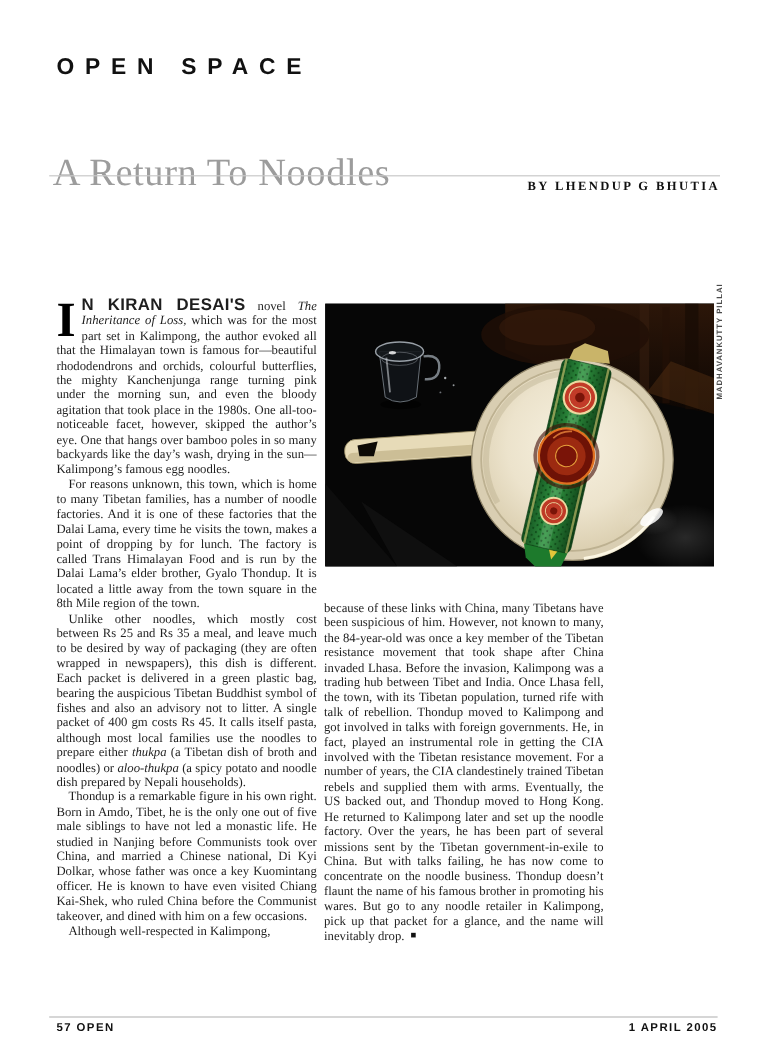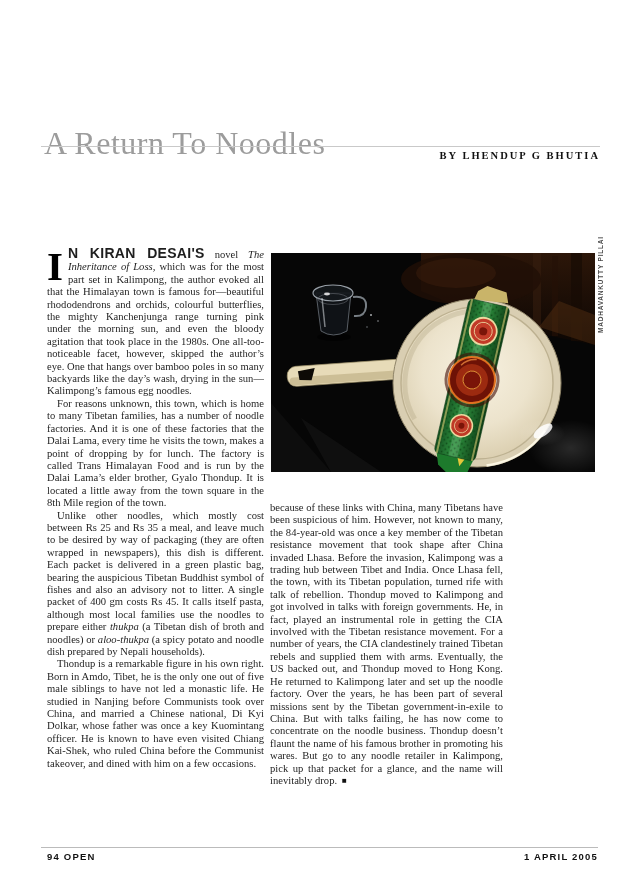--- a/index.html
+++ b/index.html
@@ -88,20 +88,21 @@
     position:absolute;right:42px;top:851px;
     font-family:"Liberation Sans", sans-serif;
     font-weight:bold;font-size:9.5px;letter-spacing:1.2px;color:#111;
   }
 </style>
 </head>
 <body>
 
 <div class="page">
 
+  <div class="section-head">OPEN SPACE</div>
 
   <h1 class="article-title">A Return To Noodles</h1>
   <div class="title-rule"></div>
   <div class="byline">BY LHENDUP G BHUTIA</div>
 
   <div class="photo">
     <svg viewBox="0 0 324 219" xmlns="http://www.w3.org/2000/svg">
       <defs>
         <radialGradient id="panIn" cx="50%" cy="42%" r="65%">
           <stop offset="0%" stop-color="#f7f1e0"></stop>
@@ -196,23 +197,24 @@
       </g>
     </svg>
   </div>
   <div class="photo-credit">MADHAVANKUTTY PILLAI</div>
 
   <div class="col col-left">
     <p class="para first"><span class="dropcap">I</span><span class="leadin">N KIRAN DESAI'S</span><span> novel </span><span class="it">The Inheritance of Loss,</span><span> which was for the most part set in Kalimpong, the author evoked all that the Himalayan town is famous for—beautiful rhododendrons and orchids, colourful butterflies, the mighty Kanchenjunga range turning pink under the morning sun, and even the bloody agitation that took place in the 1980s. One all-too-noticeable facet, however, skipped the author’s eye. One that hangs over bamboo poles in so many backyards like the day’s wash, drying in the sun—Kalimpong’s famous egg noodles.</span></p>
     <p class="para">For reasons unknown, this town, which is home to many Tibetan families, has a number of noodle factories. And it is one of these factories that the Dalai Lama, every time he visits the town, makes a point of dropping by for lunch. The factory is called Trans Himalayan Food and is run by the Dalai Lama’s elder brother, Gyalo Thondup. It is located a little away from the town square in the 8th Mile region of the town.</p>
     <p class="para"><span>Unlike other noodles, which mostly cost between Rs 25 and Rs 35 a meal, and leave much to be desired by way of packaging (they are often wrapped in newspapers), this dish is different. Each packet is delivered in a green plastic bag, bearing the auspicious Tibetan Buddhist symbol of fishes and also an advisory not to litter. A single packet of 400 gm costs Rs 45. It calls itself pasta, although most local families use the noodles to prepare either </span><span class="it">thukpa</span><span> (a Tibetan dish of broth and noodles) or </span><span class="it">aloo-thukpa</span><span> (a spicy potato and noodle dish prepared by Nepali households).</span></p>
     <p class="para">Thondup is a remarkable figure in his own right. Born in Amdo, Tibet, he is the only one out of five male siblings to have not led a monastic life. He studied in Nanjing before Communists took over China, and married a Chinese national, Di Kyi Dolkar, whose father was once a key Kuomintang officer. He is known to have even visited Chiang Kai-Shek, who ruled China before the Communist takeover, and dined with him on a few occasions.</p>
+    <p class="para">Although well-respected in Kalimpong,</p>
   </div>
 
   <div class="col col-right">
     <p class="para first"><span>because of these links with China, many Tibetans have been suspicious of him. However, not known to many, the 84-year-old was once a key member of the Tibetan resistance movement that took shape after China invaded Lhasa. Before the invasion, Kalimpong was a trading hub between Tibet and India. Once Lhasa fell, the town, with its Tibetan population, turned rife with talk of rebellion. Thondup moved to Kalimpong and got involved in talks with foreign governments. He, in fact, played an instrumental role in getting the CIA involved with the Tibetan resistance movement. For a number of years, the CIA clandestinely trained Tibetan rebels and supplied them with arms. Eventually, the US backed out, and Thondup moved to Hong Kong. He returned to Kalimpong later and set up the noodle factory. Over the years, he has been part of several missions sent by the Tibetan government-in-exile to China. But with talks failing, he has now come to concentrate on the noodle business. Thondup doesn’t flaunt the name of his famous brother in promoting his wares. But go to any noodle retailer in Kalimpong, pick up that packet for a glance, and the name will inevitably drop.</span><span class="end-mark">■</span></p>
   </div>
 
   <div class="footer-rule"></div>
-  <div class="footer-left">94 OPEN</div>
+  <div class="footer-left">57 OPEN</div>
   <div class="footer-right">1 APRIL 2005</div>
 
 </div>
 
 </body></html>

